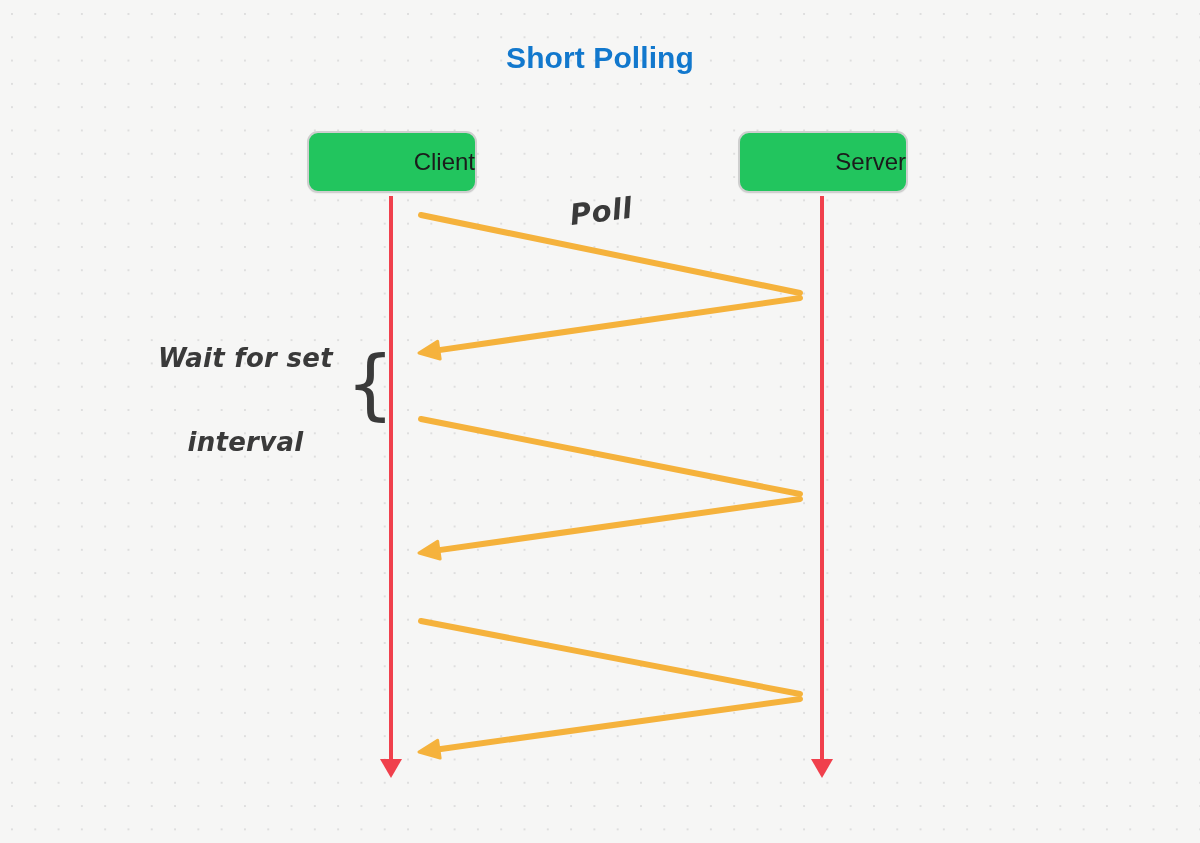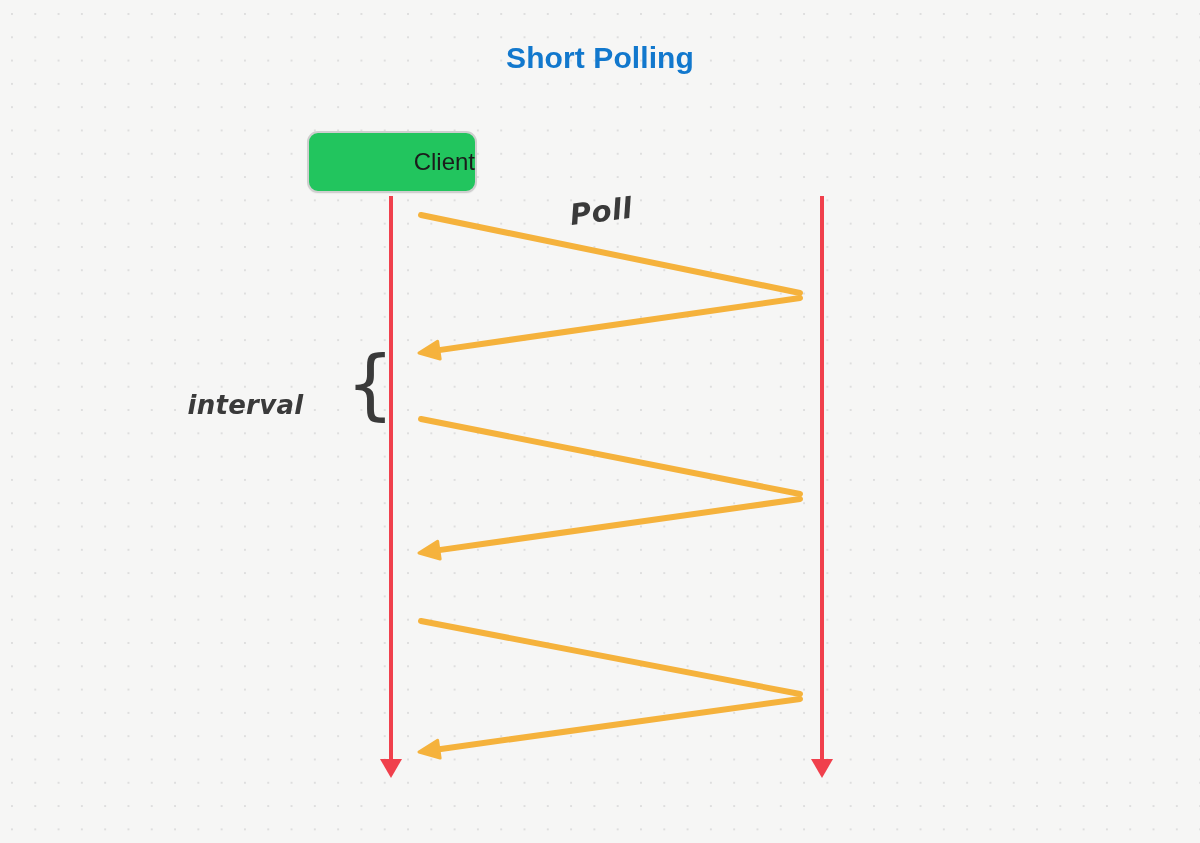--- a/index.html
+++ b/index.html
@@ -133,20 +133,23 @@
 <div id="dot-grid"></div>
 
 <div id="diagram-canvas">
 
   <div id="diagram-title">Short Polling</div>
 
   <div class="participant-box" id="participant-client">
     <span>Client</span>
   </div>
 
+  <div class="participant-box" id="participant-server">
+    <span>Server</span>
+  </div>
 
   <svg id="lifelines-layer" viewBox="0 0 1200 843">
       <g>
         <line x1="391" y1="196" x2="391" y2="761" stroke="#f0404c" stroke-width="4"></line>
         <path d="M 380 759 L 402 759 L 391 778 Z" fill="#f0404c"></path>
       </g>
       <g>
         <line x1="822" y1="196" x2="822" y2="761" stroke="#f0404c" stroke-width="4"></line>
         <path d="M 811 759 L 833 759 L 822 778 Z" fill="#f0404c"></path>
       </g>
@@ -171,17 +174,17 @@
         <line x1="421" y1="621" x2="800" y2="694" stroke="#f5b23c" stroke-width="6" stroke-linecap="round"></line>
       </g>
       <g>
         <line x1="800" y1="699" x2="432.07410805418283" y2="750.1812920554548" stroke="#f5b23c" stroke-width="6" stroke-linecap="round"></line>
         <path d="M 419 752 L 437.66037715545275 740.3470894444239 L 440.1323677402886 758.1174368561685 Z" fill="#f5b23c" stroke="#f5b23c" stroke-width="3" stroke-linejoin="round"></path>
       </g>
     </svg>
 
   <div class="handwriting" id="message-label-poll">Poll</div>
 
-  <div class="handwriting" id="wait-note"><span id="wait-note-line2">interval</span></div>
+  <div class="handwriting" id="wait-note"><span>Wait for set</span><span id="wait-note-line2">interval</span></div>
 
   <div id="wait-brace">{</div>
 
 </div>
 
 </body></html>

